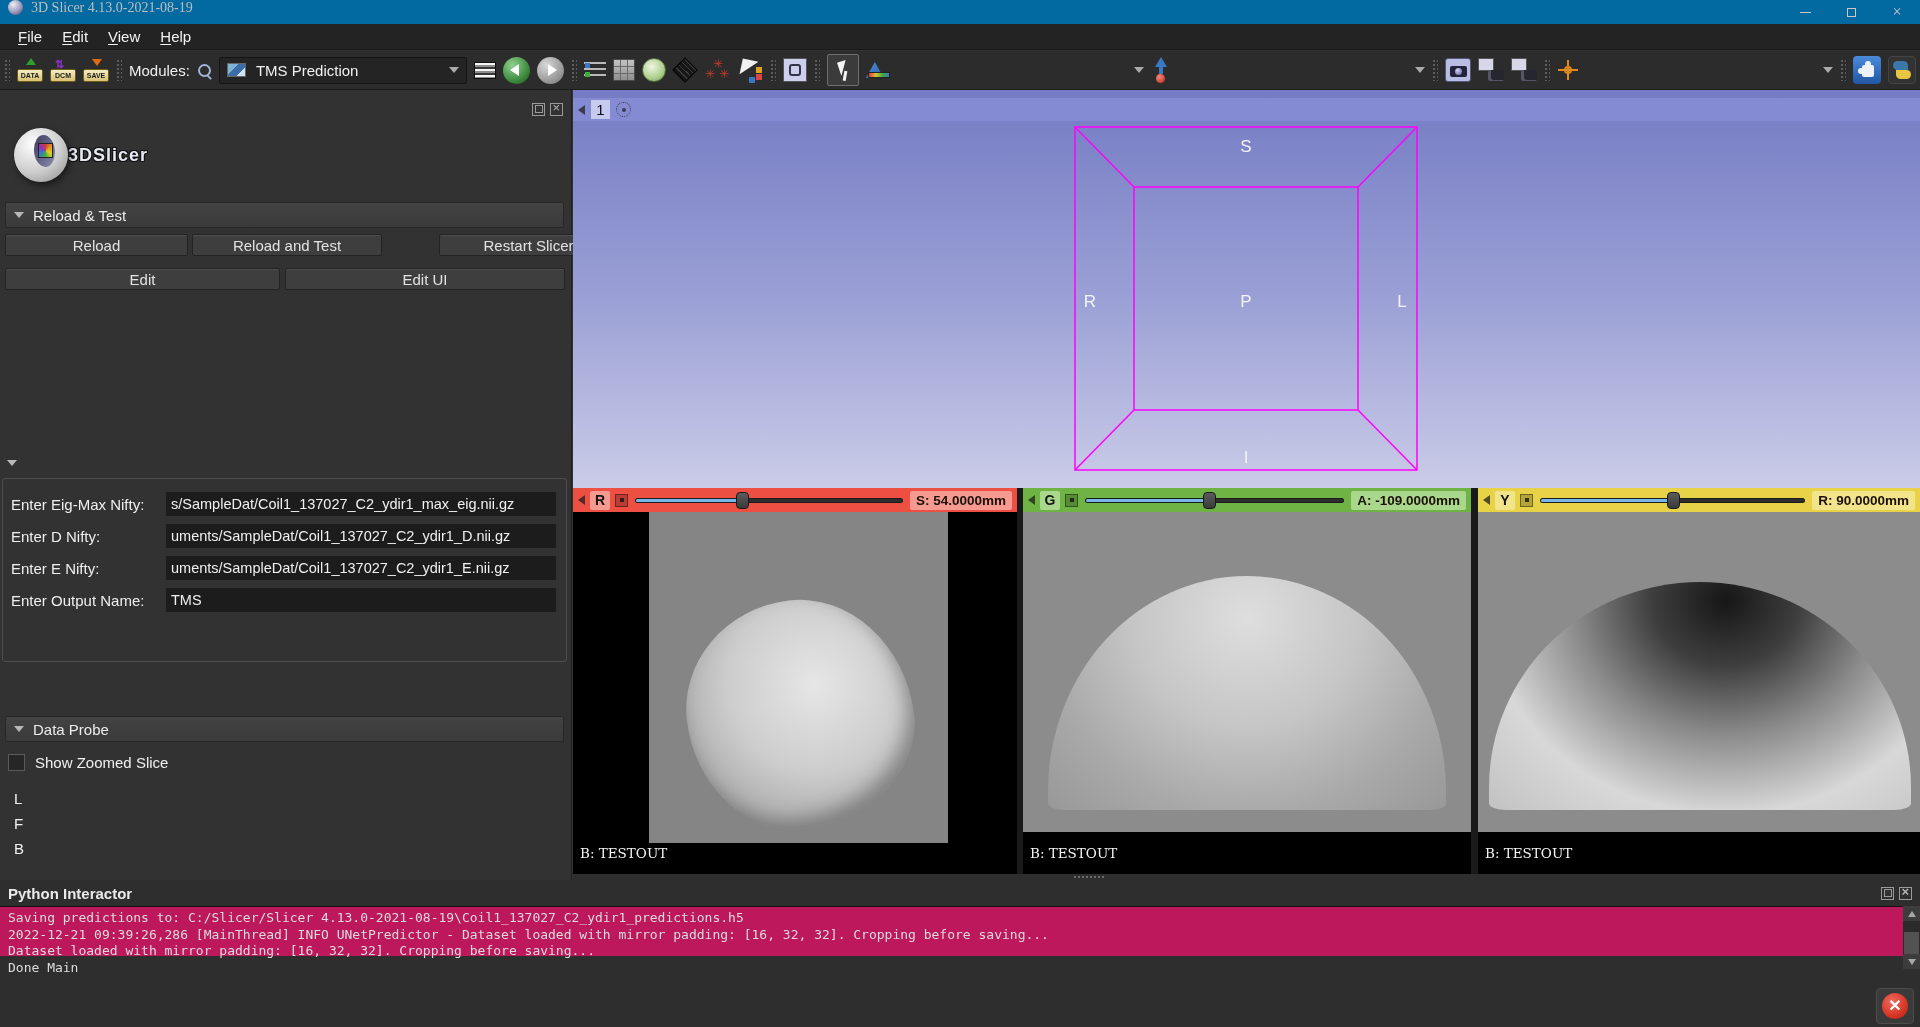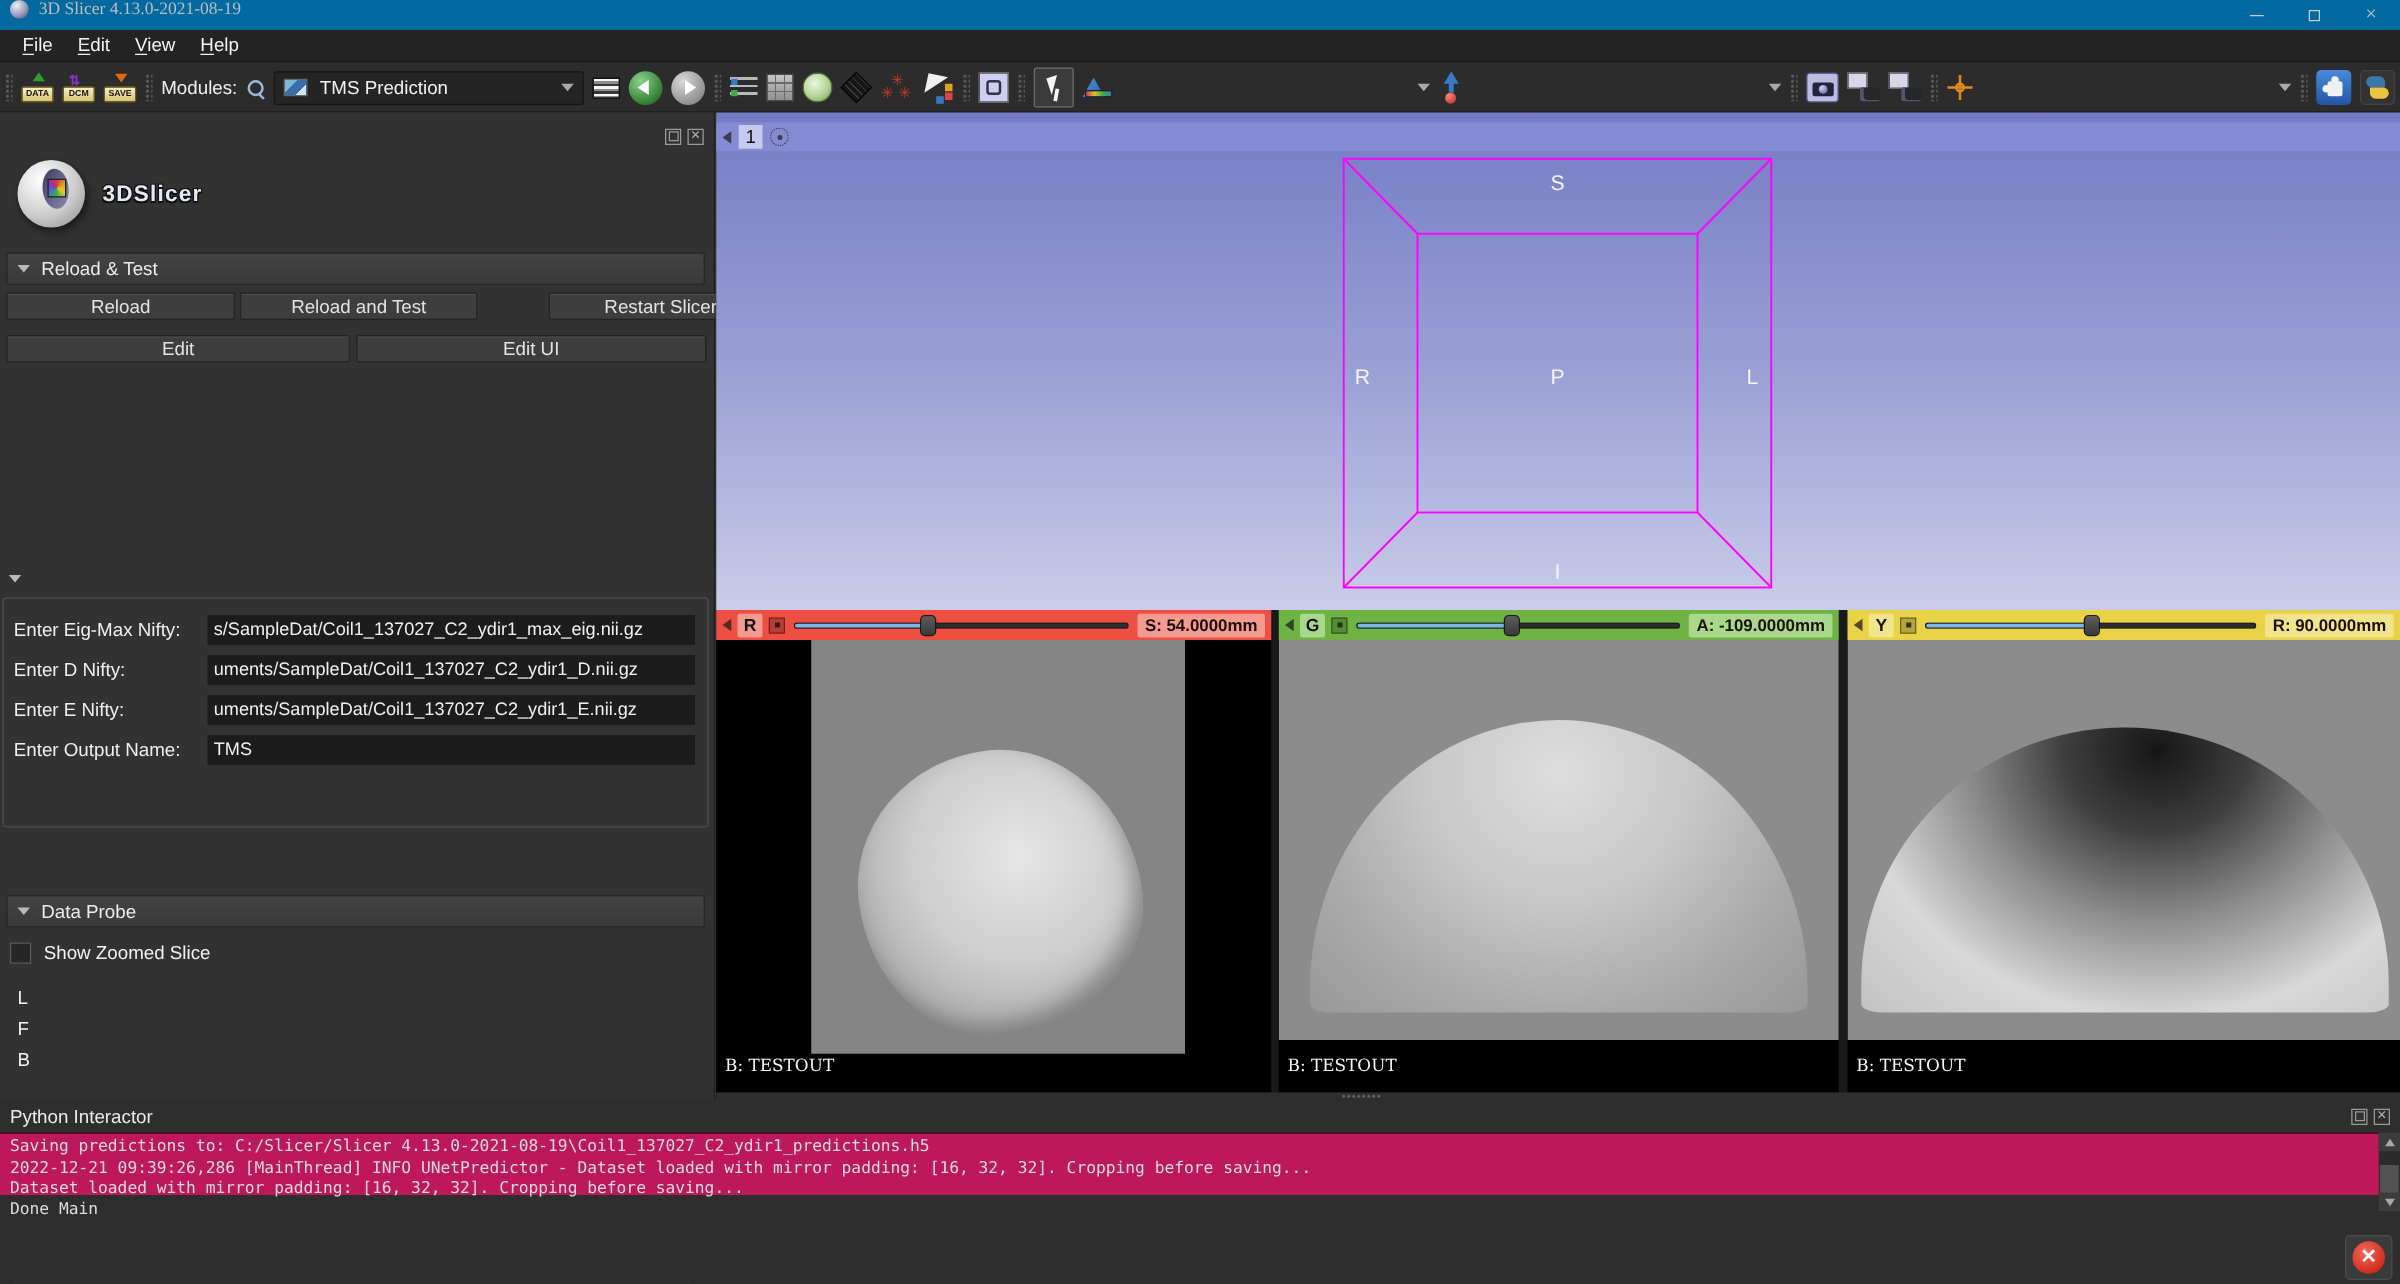--- a/index.html
+++ b/index.html
@@ -121,21 +121,21 @@
   .py-top { position:absolute; left:4px; top:4px; width:15px; height:9px; background:#3b77a8; border-radius:5px 5px 0 5px; }
   .py-bot { position:absolute; right:4px; bottom:4px; width:15px; height:9px; background:#e8c63f; border-radius:0 5px 5px 5px; }
 
   
   .left-panel { position:absolute; top:90px; left:0; width:572px; height:790px; background:#323232;
                 border-right:1px solid #202020; }
   .panel-dock { position:absolute; top:13px; right:8px; display:flex; gap:5px; }
   .dock-icon { width:13px; height:13px; border:1px solid #9a9a9a; position:relative; }
   .dock-float::before { content:""; position:absolute; right:1px; top:1px; width:6px; height:6px; border:1px solid #9a9a9a; background:#323232; }
   .dock-close::before { content:"×"; position:absolute; left:1.5px; top:-4px; font-size:13px; color:#b5b5b5; }
-  .logo-row { position:absolute; left:14px; top:38px; display:flex; align-items:center; gap:14px; }
+  .logo-row { position:absolute; left:14px; top:38px; display:flex; align-items:center; }
   .slicer-logo { width:54px; height:54px; border-radius:50%; position:relative;
       background:radial-gradient(circle at 35% 30%, #ffffff, #cccccc 55%, #909090 95%);
       box-shadow:2px 3px 7px rgba(0,0,0,.55); }
   .slicer-logo::before { content:""; position:absolute; left:20px; top:7px; width:21px; height:32px;
       background:linear-gradient(120deg,#3c3c5c,#8c8cb0); border-radius:45% 55% 45% 55%; }
   .slicer-logo::after { content:""; position:absolute; left:24px; top:15px; width:13px; height:13px;
       background:conic-gradient(#d43a3a,#e0a020,#e0d020,#3fae3f,#3b78c4,#8a33c9,#d43a3a); border:1px solid #222; }
   .logo-text { color:#e6e9f2; font-size:18px; font-weight:bold; letter-spacing:1px;
       text-shadow:1px 1px 0 #111, -1px -1px 0 #111, 1px -1px 0 #111, -1px 1px 0 #111; }
   .section-header { position:absolute; left:5px; right:7px; height:26px;
@@ -219,21 +219,21 @@
       border-radius:50% 50% 4% 4% / 90% 90% 3% 3%;
       background:radial-gradient(ellipse at 56% 8%, #161616, #3e3e3e 22%, #8a8a8a 45%, #d8d8d8 72%, #c2c2c2 100%); }
   .sv-corner-label { position:absolute; left:7px; bottom:13px; color:#f5f5f5; font-size:13.5px;
       font-family:"DejaVu Serif", serif; }
   .view-divider { position:absolute; left:0; top:784px; width:1347px; height:6px; background:#2e2e2e; }
   .divider-grip { position:absolute; left:500px; top:1px; width:32px; height:4px;
       background-image:radial-gradient(#6a6a6a 1px, transparent 1.2px); background-size:4px 4px; }
 
   
   .python-panel { position:absolute; left:0; top:880px; width:1920px; height:147px; background:#2e2e2e; }
-  .py-header { position:absolute; left:0; top:0; right:0; height:26px; display:flex; align-items:center; padding:0 8px; }
+  .py-header { position:absolute; left:0; top:0; right:0; height:26px; display:flex; align-items:center; padding:0 8px;font-weight:bold; }
   .py-title { color:#eaeaea; font-size:15px; }
   .py-dock { margin-left:auto; display:flex; gap:5px; }
   .py-log { position:absolute; left:0; top:26px; right:0; height:50px; background:#be185d;
       border-top:1px solid #111; padding:3px 0 0 8px; }
   .log-line { color:#dcdcdc; font-size:13px; line-height:16.5px; white-space:pre;
       font-family:"DejaVu Sans Mono", monospace; }
   .py-scrollbar { position:absolute; right:0; top:26px; width:17px; height:63px; background:#2b2b2b; }
   .scroll-btn { position:absolute; left:0; width:17px; height:15px; background:#3c3c3c;
       display:flex; align-items:center; justify-content:center; }
   .scroll-up { top:0; } .scroll-down { bottom:0; }

